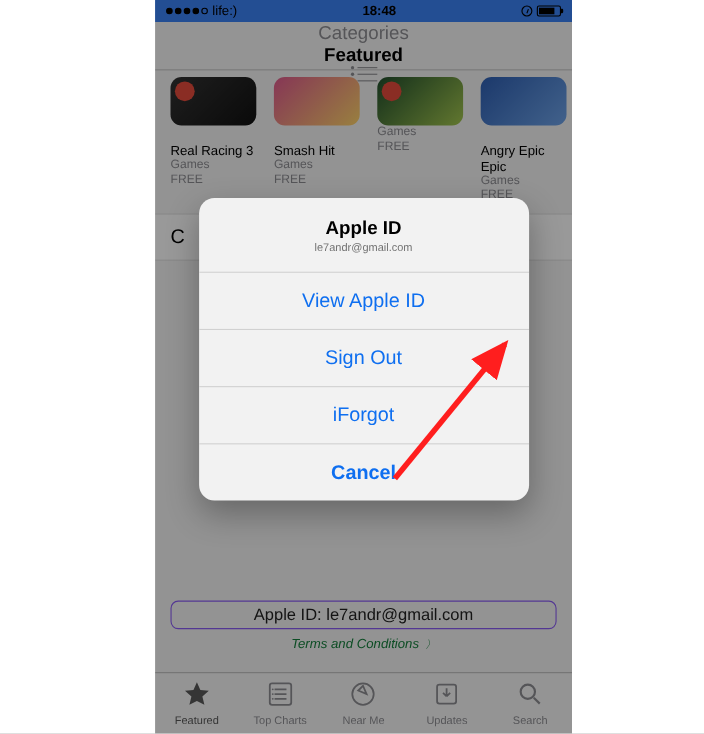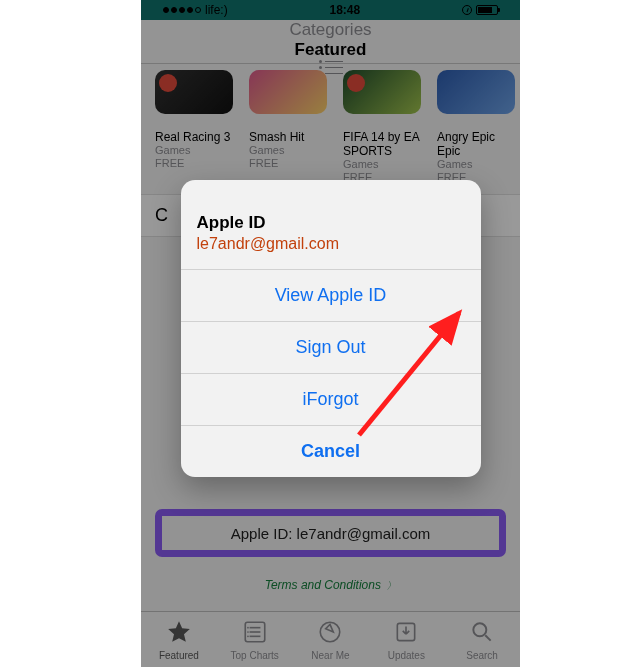--- a/index.html
+++ b/index.html
@@ -1,18 +1,18 @@
 <!DOCTYPE html>
 <html><head>
 <meta charset="utf-8">
 <style>
   *{box-sizing:border-box;margin:0;padding:0;font-family:-apple-system,"Helvetica Neue",Helvetica,Arial,sans-serif;-webkit-font-smoothing:antialiased;}
   body{background:#fff;width:640px;height:667px;overflow:hidden;position:relative;}
   .screen{position:absolute;left:141px;top:0;width:379px;height:667px;background:#f5f5f5;display:flex;flex-direction:column;}
-  .status-bar{height:20px;background:#0f766e;display:flex;align-items:center;justify-content:space-between;padding:0 22px;font-size:12px;}
+  .status-bar{height:20px;background:#3b82f6;display:flex;align-items:center;justify-content:space-between;padding:0 10px;font-size:12px;}
   .status-left{display:flex;align-items:center;gap:4px;}
   .sig-dots{display:flex;gap:2px;}
   .sig-dots span{width:6px;height:6px;border-radius:50%;border:1px solid #000;}
   .sig-dots span.full{background:#000;}
   .status-center{font-weight:600;}
   .status-right{display:flex;align-items:center;gap:4px;}
   .alarm{width:10px;height:10px;border:1.3px solid #000;border-radius:50%;position:relative;}
   .alarm:after{content:"";position:absolute;width:1px;height:4px;background:#000;left:50%;top:2px;transform-origin:bottom;transform:translateX(-50%) rotate(20deg);}
   .batt{width:22px;height:10px;border:1px solid #000;border-radius:2px;position:relative;}
   .batt:after{content:"";position:absolute;right:-3px;top:2px;width:2px;height:4px;background:#000;border-radius:0 1px 1px 0;}
@@ -31,33 +31,33 @@
   .app .thumb.sh{background:linear-gradient(135deg,#e05b8f 0%,#ffd56a 100%);}
   .app .thumb.fi{background:linear-gradient(135deg,#214f2d 0%,#a3c74f 100%);}
   .app .thumb.ab{background:linear-gradient(135deg,#2e5fb3 0%,#6ea3e8 100%);}
   .ea-badge{position:relative;}
   .ea-badge:after{content:"";position:absolute;left:4px;top:4px;width:18px;height:18px;border-radius:50%;background:#e74c3c;}
   .app .title{font-size:12px;line-height:14px;color:#000;margin-top:16px;}
   .app .cat{font-size:11px;color:#8e8e93;line-height:13px;}
   .app .price{font-size:11px;color:#8e8e93;line-height:13px;}
   .section-header{background:#fff;border-top:1px solid #e0e0e0;border-bottom:1px solid #e0e0e0;padding:10px 14px;font-size:18px;color:#000;}
   .bottom-area{margin-top:auto;padding:0 14px 8px 14px;}
-  .btn-outline{width:100%;height:48px;border:7px solid #8b5cf6;border-radius:7px;background:transparent;color:#222;font-size:15px;margin-bottom:17px;}
+  .btn-outline{width:100%;height:26px;border:1px solid #8b5cf6;border-radius:7px;background:transparent;color:#222;font-size:15px;margin-bottom:2px;}
   .terms{text-align:center;color:#15803d;font-size:12px;padding:4px 0 10px 0;font-style:italic;}
   .terms .chev{font-size:10px;margin-left:2px;}
   .tab-bar{height:56px;background:#f7f7f7;border-top:1px solid #c0c0c0;display:flex;}
   .tab{flex:1;display:flex;flex-direction:column;align-items:center;justify-content:center;gap:1px;color:#8e8e93;}
   .tab.active{color:#595959;}
   .tab svg{width:26px;height:26px;}
   .tab .lab{font-size:10px;}
   .dimmer{position:absolute;inset:0;background:rgba(0,0,0,0.40);}
   .alert{position:absolute;left:50%;top:180px;transform:translateX(-50%);width:300px;background:#f2f2f2;border-radius:14px;overflow:hidden;box-shadow:0 12px 30px rgba(0,0,0,0.30);}
-  .alert-head{padding:18px 16px 16px 16px;text-align:left;margin-top:15px;}
+  .alert-head{padding:18px 16px 16px 16px;text-align:center;}
   .alert-title{font-size:17px;font-weight:600;color:#000;}
-  .alert-sub{font-size:16px;color:#c2410c;margin-top:2px;}
+  .alert-sub{font-size:10px;color:#737373;margin-top:2px;}
   .alert-btn{height:52px;border-top:1px solid #d1d1d1;display:flex;align-items:center;justify-content:center;font-size:18px;color:#0f6ff0;background:transparent;width:100%;border-left:none;border-right:none;border-bottom:none;}
   .alert-btn.bold{font-weight:600;}
   .arrow{position:absolute;left:208px;top:295px;pointer-events:none;}
 </style>
 </head>
 <body>
 
 <div class="screen">
 
   <div class="status-bar">
@@ -107,21 +107,20 @@
         <div class="price">FREE</div>
       </div>
       <div class="app">
         <div class="thumb sh"></div>
         <div class="title">Smash Hit</div>
         <div class="cat">Games</div>
         <div class="price">FREE</div>
       </div>
       <div class="app">
         <div class="thumb fi ea-badge"></div>
-        <div class="title">FIFA 14 by EA SPORTS</div>
         <div class="cat">Games</div>
         <div class="price">FREE</div>
       </div>
       <div class="app">
         <div class="thumb ab"></div>
         <div class="title">Angry Epic Epic</div>
         <div class="cat">Games</div>
         <div class="price">FREE</div>
       </div>
     </div>

